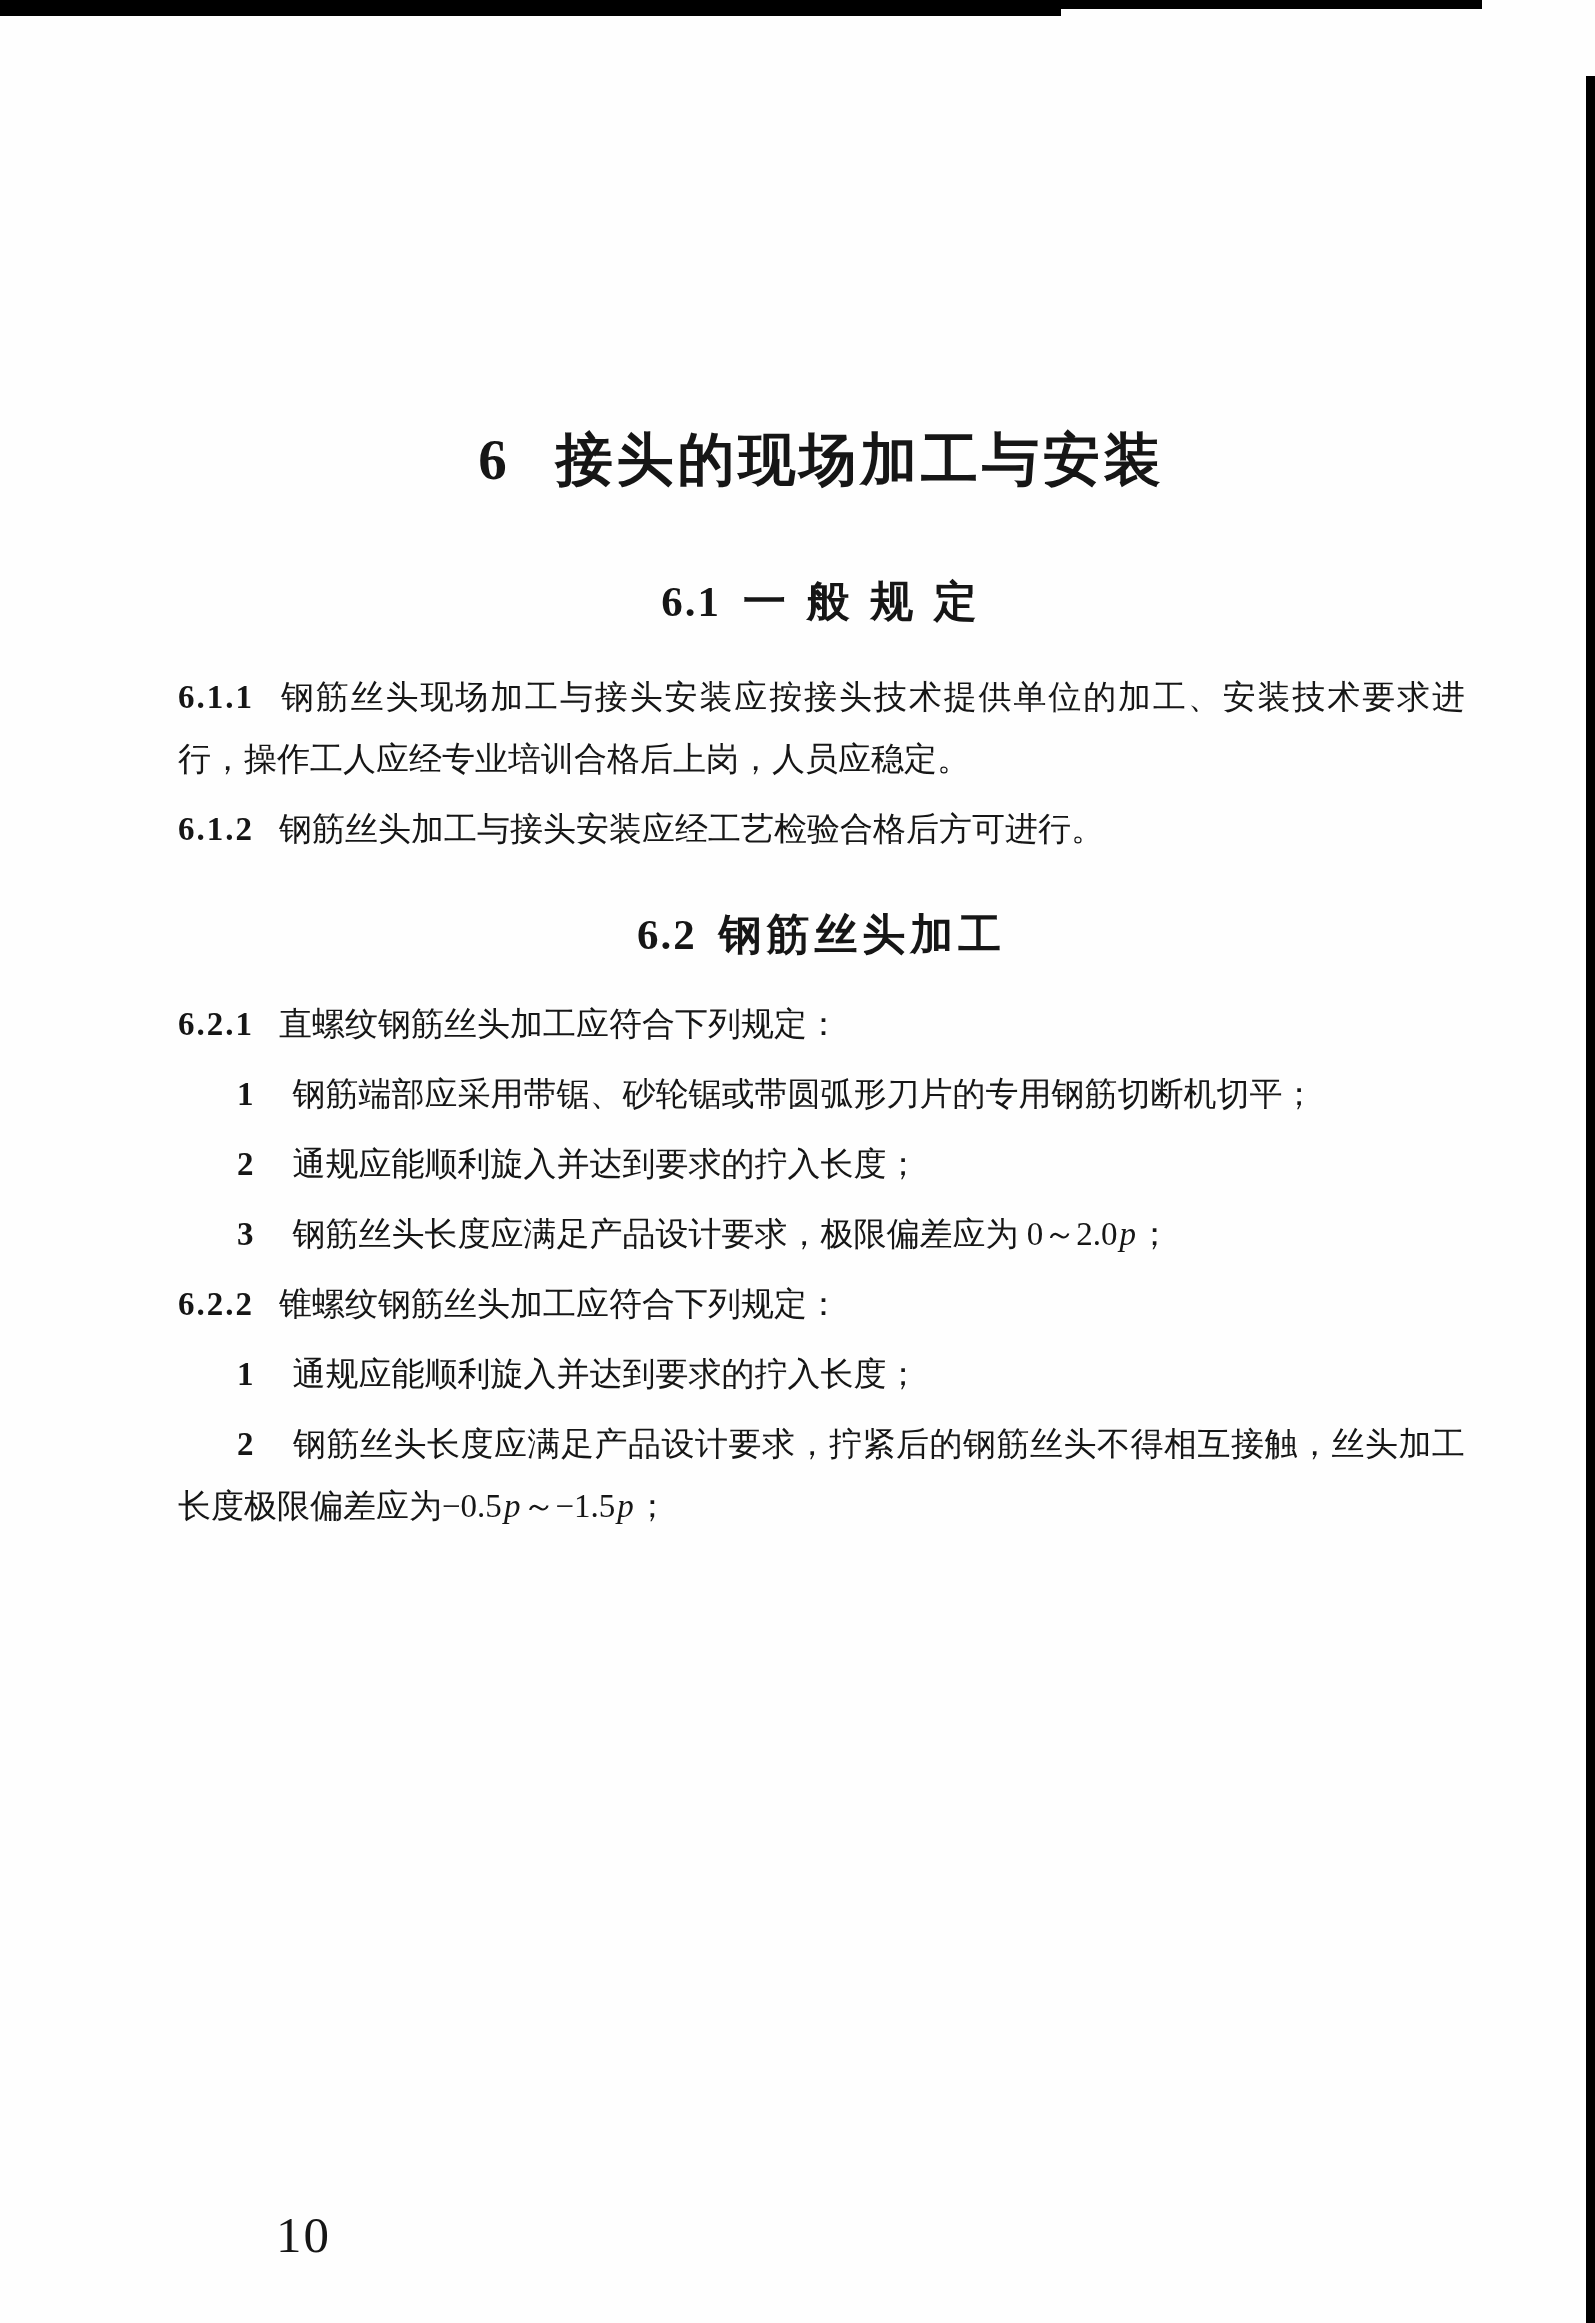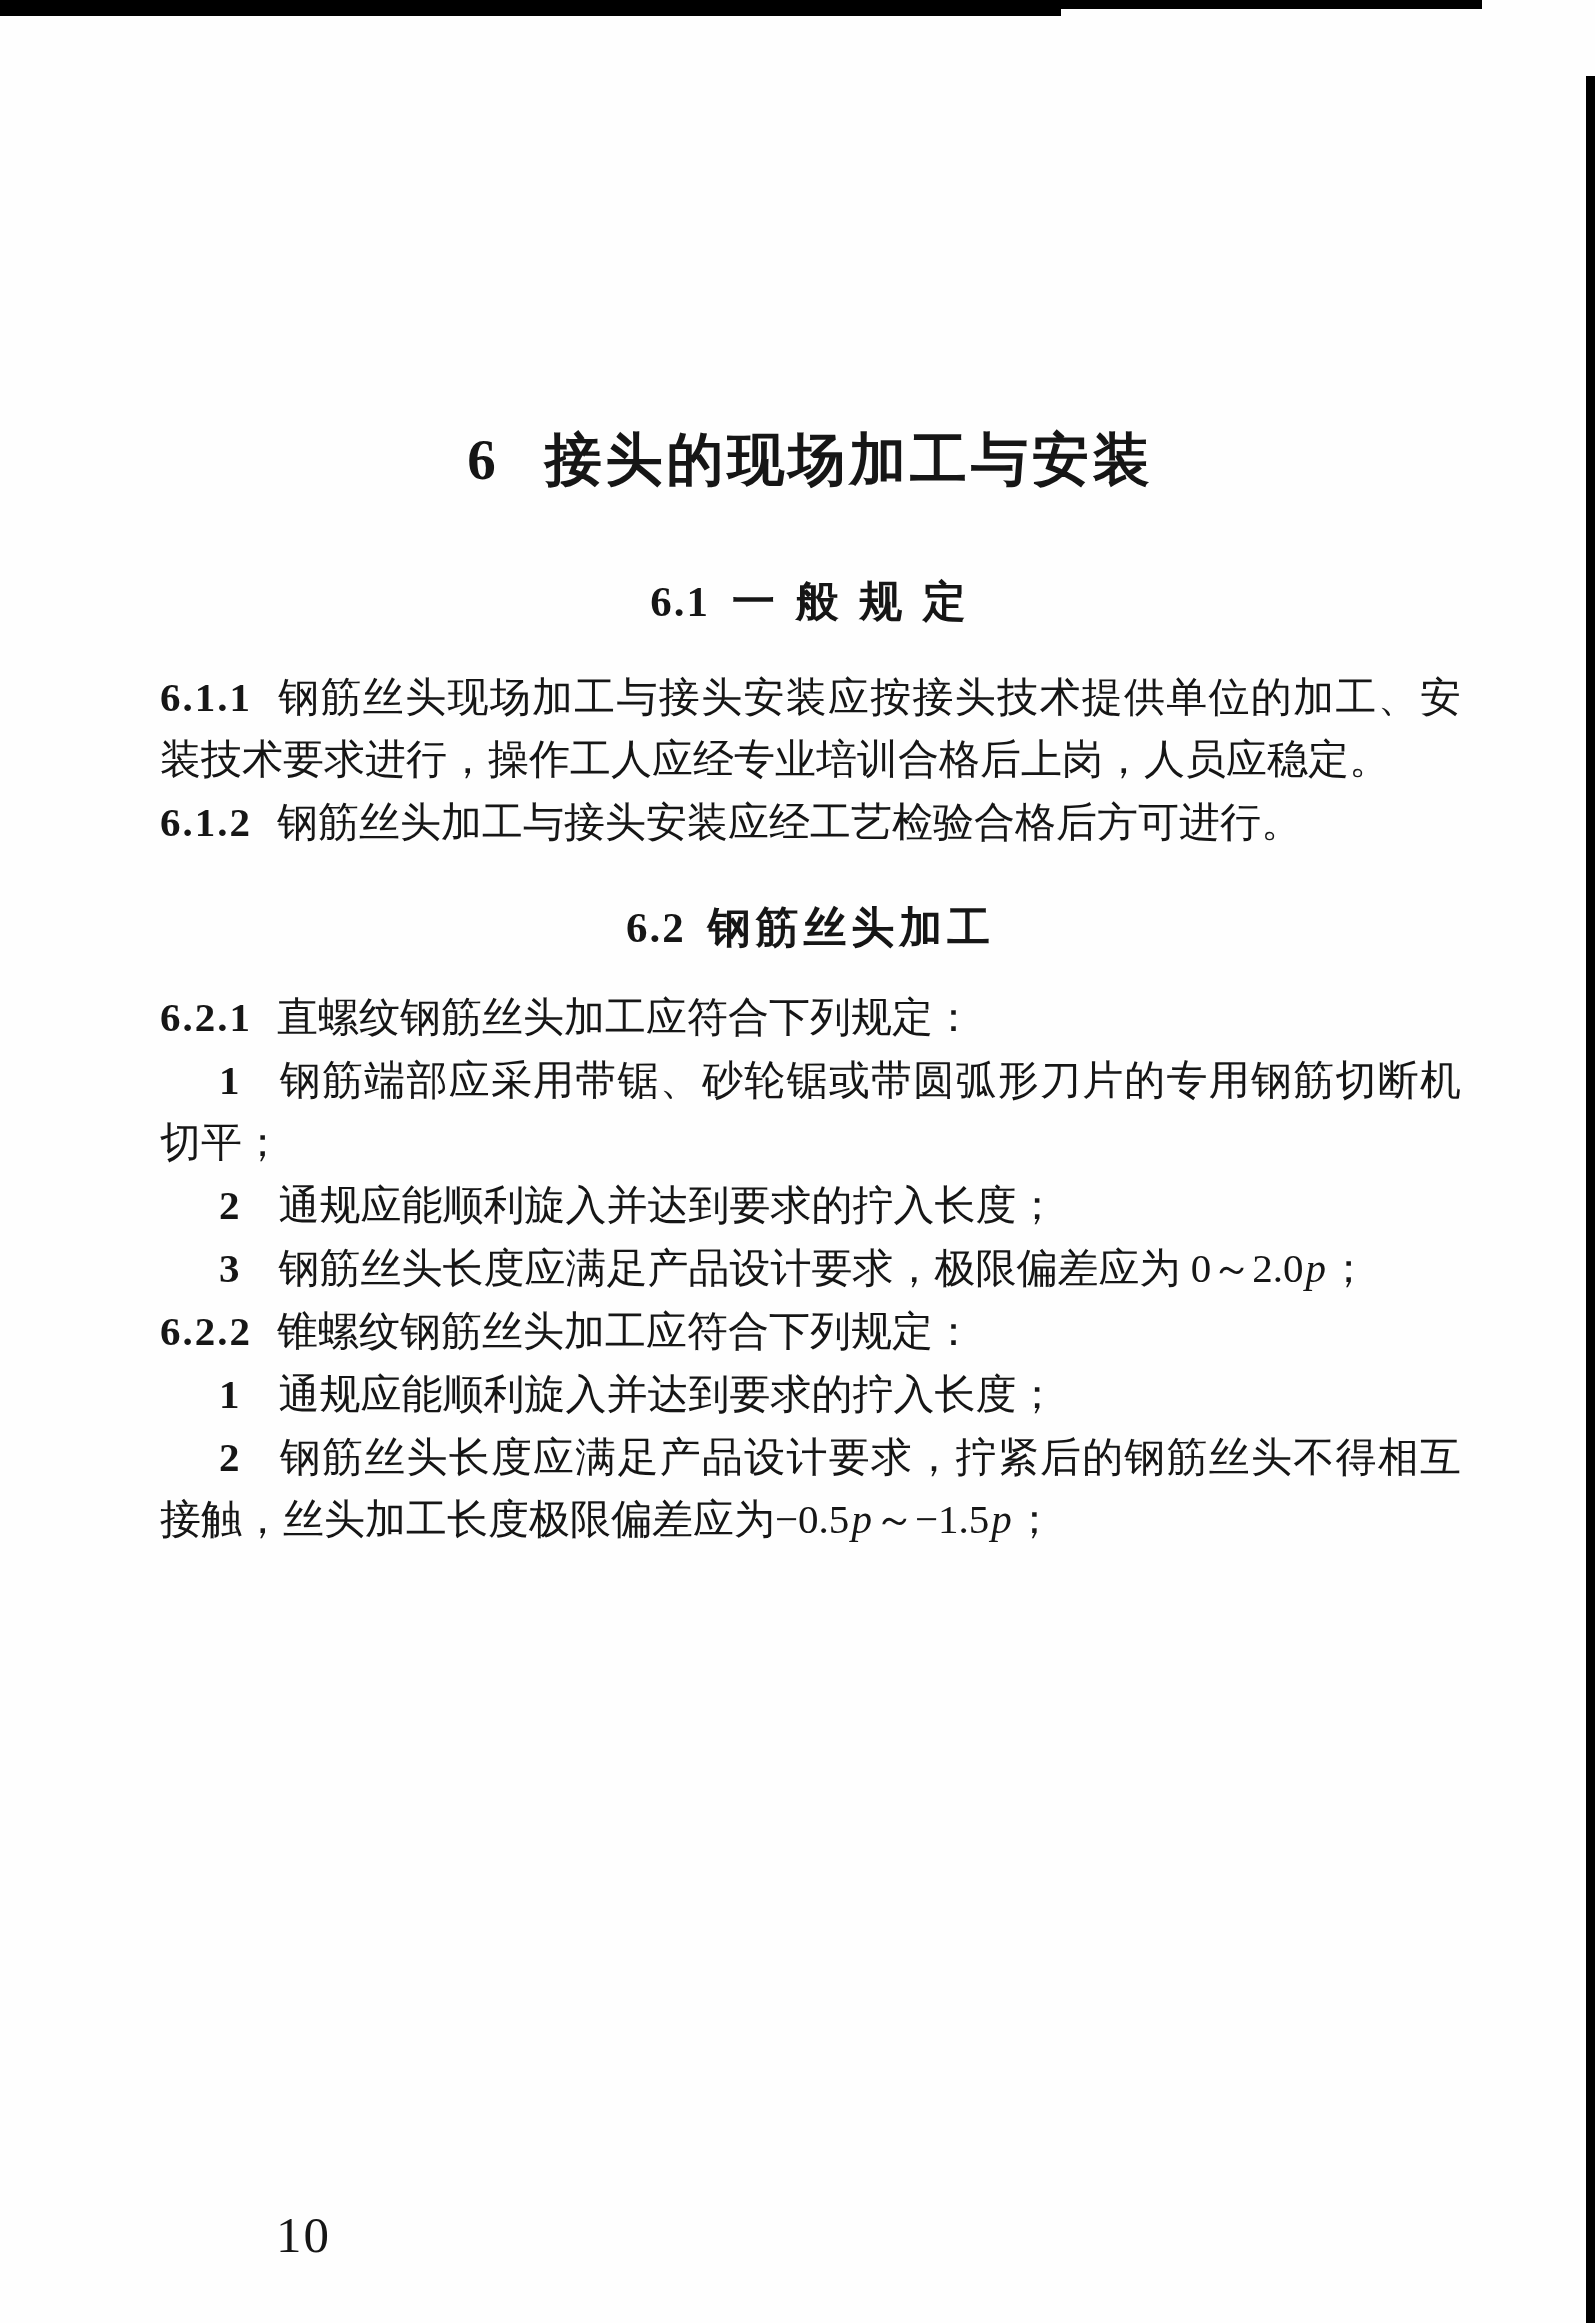--- a/index.html
+++ b/index.html
@@ -23,21 +23,21 @@
     position: absolute; top: 8.8px; left: 0;
     width: 1061px; height: 6.8px; background: #000;
   }
   .artifact-right {
     position: absolute; top: 76px; right: 0;
     width: 9.8px; height: 2247px; background: #000;
   }
 
   .content {
     position: absolute;
-    left: 159px;
+    left: 170px;
     top: 429px;
     width: 1303px;
   }
 
   h1.chapter {
     margin: 0;
     font-size: 57px;
     font-weight: bold;
     text-align: center;
     letter-spacing: 3.9px;
@@ -50,22 +50,22 @@
     font-weight: bold;
     text-align: center;
     letter-spacing: 4.9px;
     line-height: 1.1;
   }
   .section-61 { margin: 86px 0 41px; }
   .section-62 { margin: 51px 0 35px; }
   .section-num { margin-right: 22px; letter-spacing: 2px; text-align: right; }
 
   p.clause, p.item {
-    margin: 1px;
-    font-size: 41px;
+    margin: 8px;
+    font-size: 33px;
     line-height: 62px;
     text-align: justify;
   }
   p.item { text-indent: 59px; }
 
   b.cnum { margin-right: 25px; letter-spacing: 2px; }
   b.inum { margin-right: 39px; }
 
   i.var { font-style: italic; padding: 0 2px; }
 

